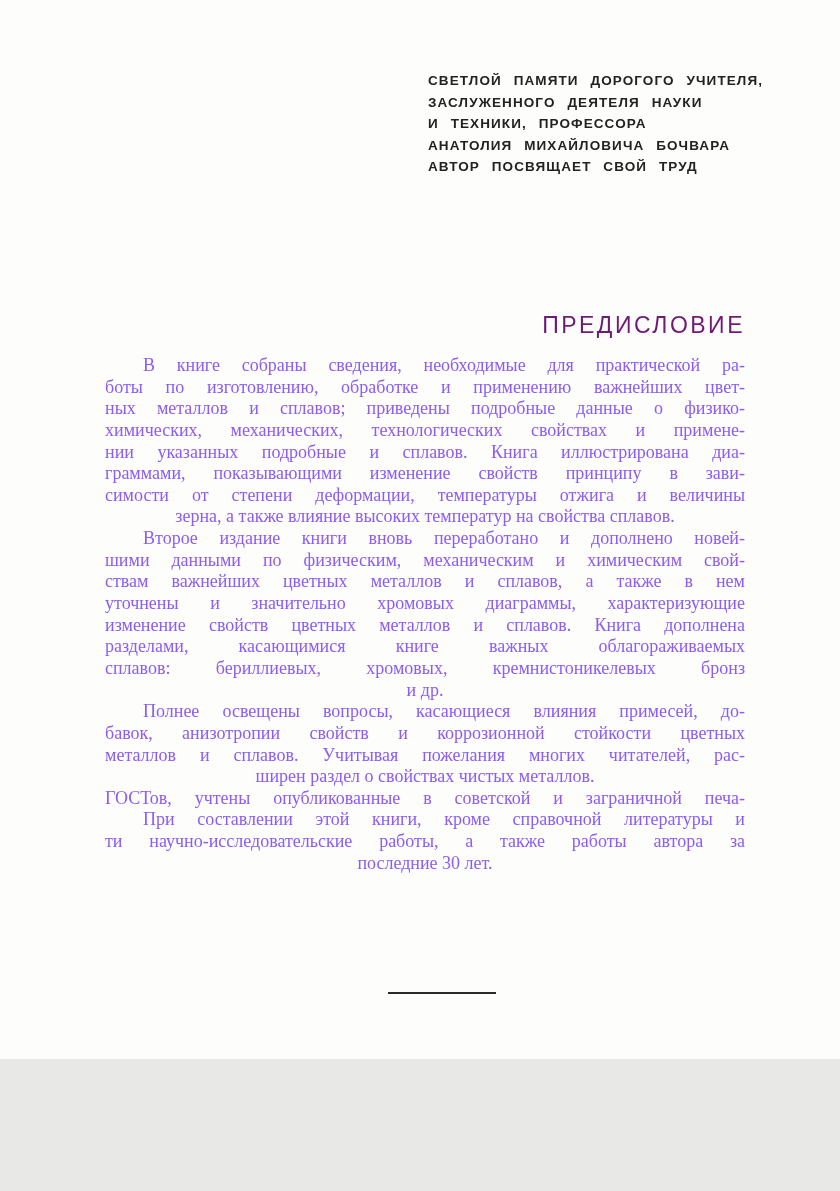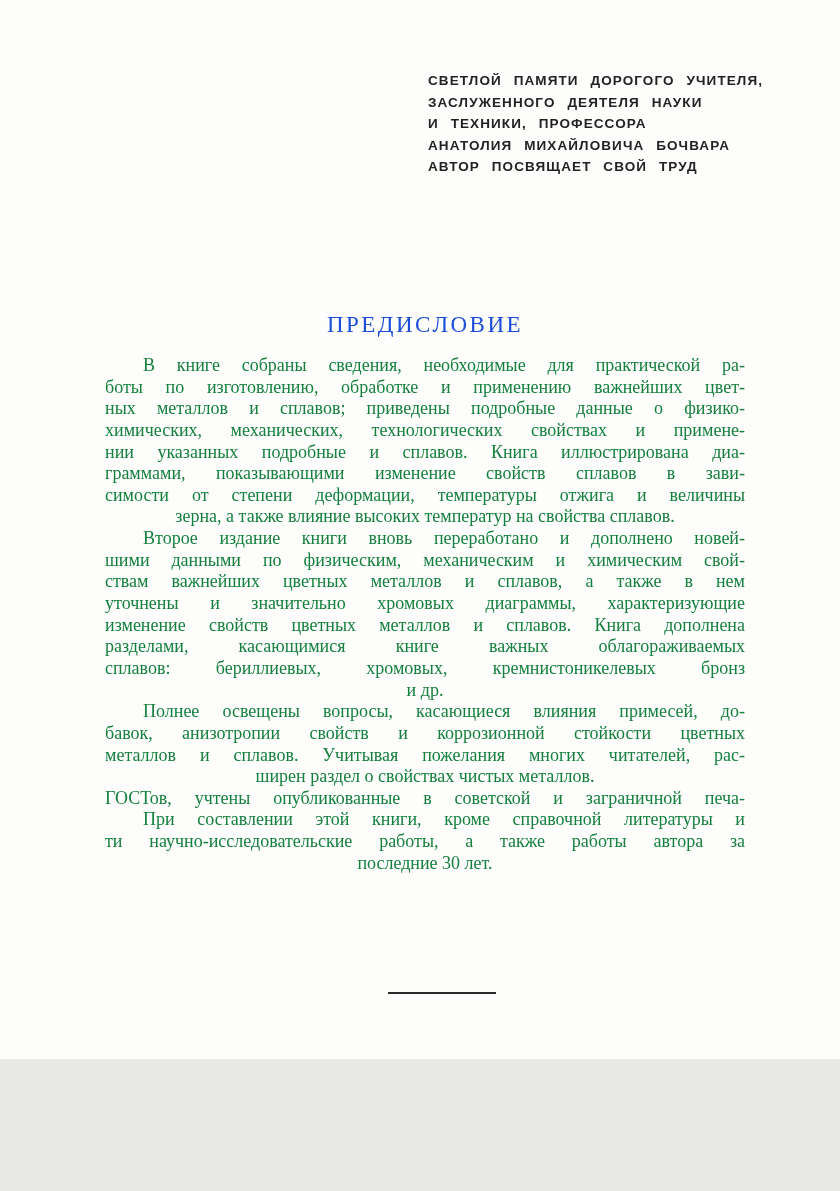--- a/index.html
+++ b/index.html
@@ -30,37 +30,37 @@
     line-height: 21.5px;
     color: #222;
   }
   
   .heading {
     position: absolute;
     left: 105px;
     top: 312px;
     width: 640px;
     margin: 0;
-    text-align: center;
-    font-family: Liberation Serif, serif;
+    text-align: right;
+    font-family: Liberation Sans, sans-serif;
     font-weight: 400;
     font-size: 23px;
     letter-spacing: 2.5px;
-    color: #1d4ed8;
+    color: #701a75;
   }
   
   .body-block {
     position: absolute;
     left: 105px;
     top: 355px;
     width: 640px;
     font-family: "Liberation Serif", serif;
     font-size: 18px;
     line-height: 21.65px;
-    color: #15803d;
+    color: #8b5cf6;
   }
   .body-block p {
     margin: 0;
     padding: 0;
   }
   .line {
     display: block;
     height: 21.65px;
     overflow: hidden;
   }
@@ -103,21 +103,21 @@
   <h1 class="heading">ПРЕДИСЛОВИЕ</h1>
 
   <div class="body-block">
 
     <p>
       <span class="line j indent">В книге собраны сведения, необходимые для практической ра-</span>
       <span class="line j">боты по изготовлению, обработке и применению важнейших цвет-</span>
       <span class="line j">ных металлов и сплавов; приведены подробные данные о физико-</span>
       <span class="line j">химических, механических, технологических свойствах и примене-</span>
       <span class="line j">нии указанных подробные и сплавов. Книга иллюстрирована диа-</span>
-      <span class="line j">граммами, показывающими изменение свойств сплавов в зави-</span>
+      <span class="line j">граммами, показывающими изменение свойств принципу в зави-</span>
       <span class="line j">симости от степени деформации, температуры отжига и величины</span>
       <span class="line last">зерна, а также влияние высоких температур на свойства сплавов.</span>
     </p>
 
 
     <p>
       <span class="line j indent">Второе издание книги вновь переработано и дополнено новей-</span>
       <span class="line j">шими данными по физическим, механическим и химическим свой-</span>
       <span class="line j">ствам важнейших цветных металлов и сплавов, а также в нем</span>
       <span class="line j">уточнены и значительно хромовых диаграммы, характеризующие</span>

